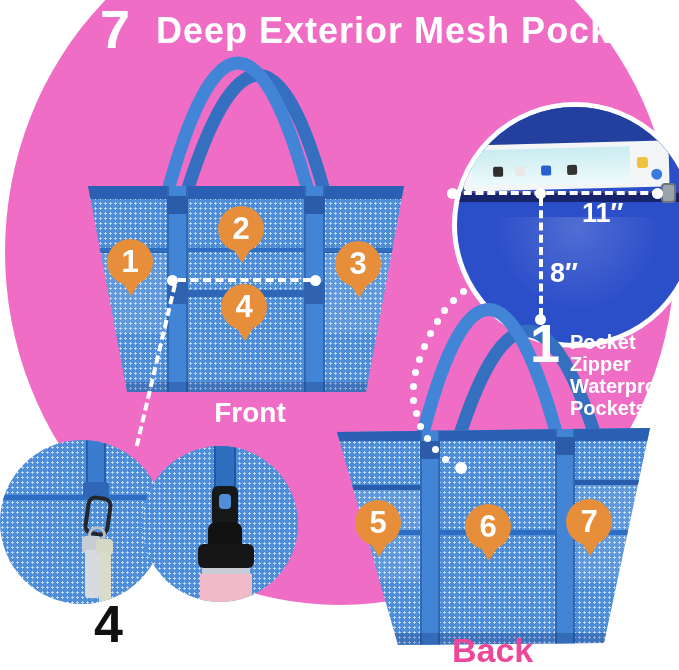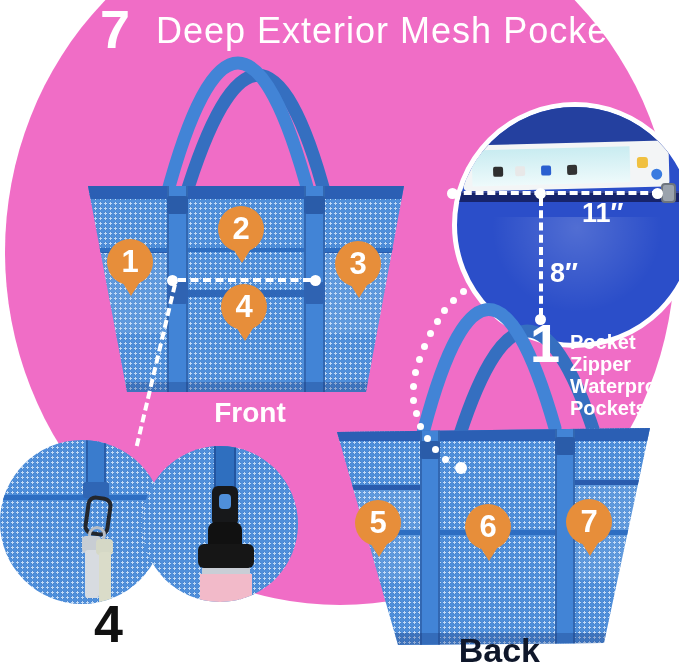--- a/index.html
+++ b/index.html
@@ -6,21 +6,21 @@
   .stage{position:relative;width:679px;height:670px;background:#ffffff;overflow:hidden;
          font-family:"Liberation Sans",sans-serif;}
   .abs{position:absolute;}
 
   
   .pink-ellipse{left:5px;top:-101px;width:670px;height:706px;border-radius:50%;
                 background:#f06dc6;z-index:0;}
 
   
   .title-number{left:100px;top:-2px;font-size:54px;font-weight:bold;color:#fff;z-index:5;}
-  .title-text{left:156px;top:10px;font-size:36px;font-weight:normal;color:#fff;z-index:5;letter-spacing:1px;}
+  .title-text{left:156px;top:10px;font-size:36px;font-weight:bold;color:#fff;z-index:5;letter-spacing:1px;}
 
   
   .mesh{background-color:#4f8fda;
         background-image:radial-gradient(rgba(228,242,255,.75) 1px, rgba(38,88,168,.28) 1.4px, transparent 1.7px);
         background-size:5px 5px;}
 
   
   .bag-group{z-index:3;}
   .bag-body{overflow:hidden;}
   .band{position:absolute;background:#2b5fb4;}
@@ -80,21 +80,21 @@
   .clip-hole{position:absolute;background:#4f8fda;border-radius:4px;}
   .bottle-spout{position:absolute;background:#111;border-radius:8px 8px 3px 3px;}
   .bottle-lid{position:absolute;background:#161616;border-radius:6px;}
   .bottle-band{position:absolute;background:#c9ced6;}
   .bottle-body{position:absolute;background:#f2bac9;border-radius:0 0 18px 18px;}
 
   .loops-number{left:94px;top:598px;font-size:52px;font-weight:bold;color:#111;line-height:1;z-index:5;}
   .loops-caption{left:132px;top:611px;font-size:25px;line-height:27px;color:#111;z-index:5;}
 
   .front-label{left:205px;top:397px;width:90px;text-align:center;font-size:28px;font-weight:bold;color:#fff;z-index:5;}
-  .back-label{left:440px;top:631px;width:100px;text-align:right;font-size:34px;font-weight:bold;color:#0f172a;z-index:5;}
+  .back-label{left:452px;top:631px;width:100px;text-align:left;font-size:34px;font-weight:bold;color:#ec4899;z-index:5;}
 
   .trail-dot{position:absolute;background:#fff;border-radius:50%;width:7px;height:7px;z-index:5;}
   .trail-dot-big{width:12px;height:12px;}
 </style>
 </head>
 <body>
 
 <div class="stage">
 
   <div class="abs pink-ellipse"></div>

